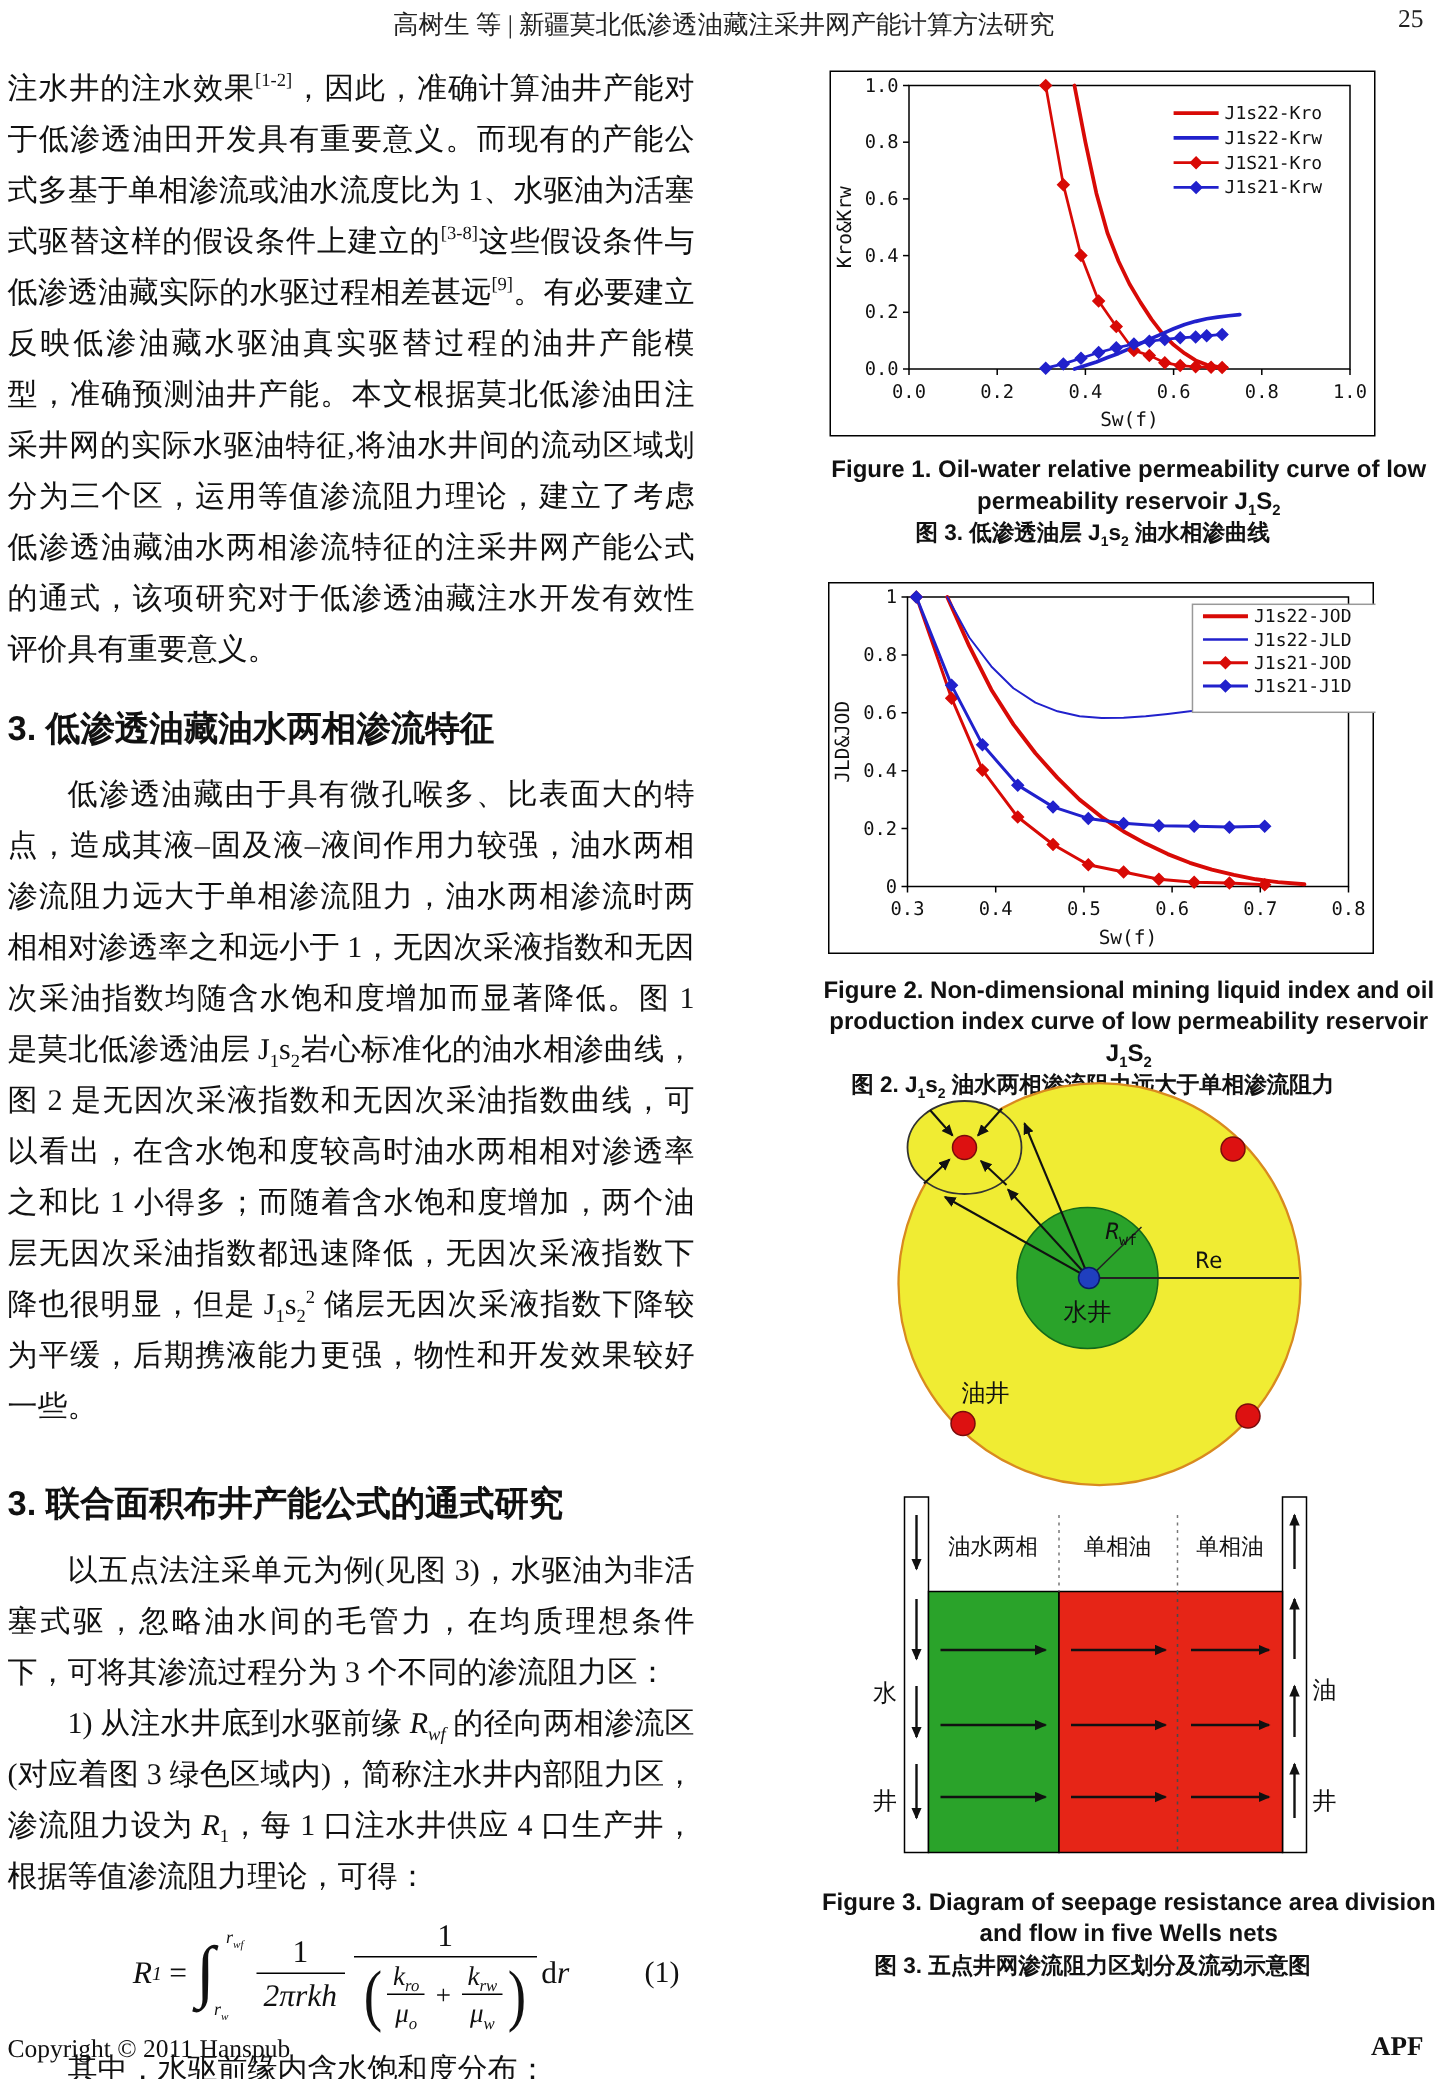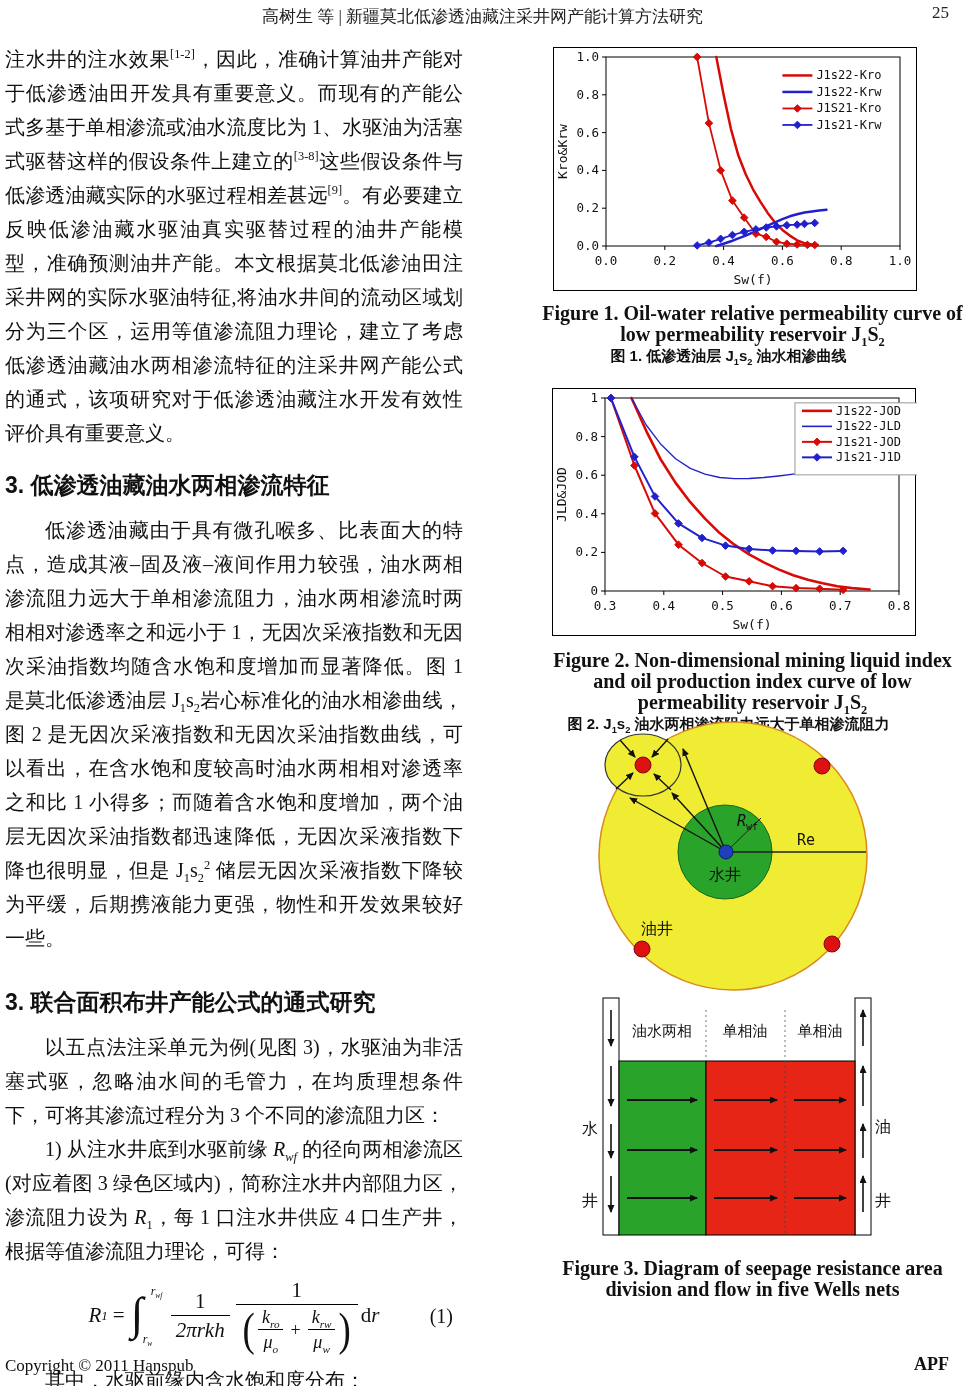--- a/index.html
+++ b/index.html
@@ -29,21 +29,21 @@
   .sumrow{display:inline-flex;align-items:center;font-size:18px;}
   .sumrow .frac{margin:0 1px;}
   .bigp{font-size:46px;font-weight:400;line-height:1;transform:scaleX(0.8);}
   .intg{position:relative;display:inline-block;width:36px;height:58px;margin:0 1px;}
   .intg .glyph{font-size:46px;line-height:54px;display:block;font-style:normal;}
   .intg .up{position:absolute;top:-3px;left:20px;font-size:12px;font-style:italic;}
   .intg .dn{position:absolute;bottom:-2px;left:12px;font-size:12px;font-style:italic;}
   
   .figbox{position:absolute;border:1px solid #000;background:#fff;}
   .caption{position:absolute;left:492px;width:473px;text-align:center;}
-  .cap-en{font-weight:bold;font-size:20px;line-height:21px;font-family:Liberation Serif, serif;margin-left:48px;}
+  .cap-en{font-weight:bold;font-size:16px;line-height:21px;font-family:Liberation Sans, sans-serif;margin-left:48px;}
   .cap-zh{font-weight:bold;font-size:15px;line-height:20px;margin-top:1px;
           font-family:"Liberation Sans","DejaVu Sans",sans-serif;}
   .fig3-wrap{position:absolute;left:575px;top:716px;width:350px;height:534px;}
   
   .ftr-copy{position:absolute;left:5px;top:1356px;font-size:17px;}
   .ftr-code{position:absolute;right:16px;top:1354px;font-size:18px;font-weight:bold;}
   svg text{font-family:"DejaVu Sans Mono",monospace;}
   .cjk-svg{font-family:"Liberation Sans","DejaVu Sans",sans-serif !important;}
 </style>
 </head>
@@ -164,21 +164,21 @@
         <text x="262.4" y="47.95" font-size="12" fill="#111">J1s22-Krw</text>
         <line x1="228.4" y1="60.45" x2="258.4" y2="60.45" stroke="#d80a06" stroke-width="1.8"></line>
         <path d="M243.4,56.650000000000006 L247.20000000000002,60.45 L243.4,64.25 L239.6,60.45 Z" fill="#d80a06" stroke="#d80a06"></path>
         <text x="262.4" y="64.45" font-size="12" fill="#111">J1S21-Kro</text>
         <line x1="228.4" y1="76.95" x2="258.4" y2="76.95" stroke="#2121cc" stroke-width="1.8"></line>
         <path d="M243.4,73.15 L247.20000000000002,76.95 L243.4,80.75 L239.6,76.95 Z" fill="#2121cc" stroke="#2121cc"></path>
         <text x="262.4" y="80.95" font-size="12" fill="#111">J1s21-Krw</text>
       </svg></div>
   <div class="caption" style="top:303px;">
     <div class="cap-en"><span>Figure 1. Oil-water relative permeability curve of low permeability reservoir J</span><sub>1</sub><span>S</span><sub>2</sub></div>
-    <div class="cap-zh"><span>图 1. 低渗透油层 J</span><sub>1</sub><span>s</span><sub>2</sub><span> 油水相渗曲线</span></div>
+    <div class="cap-zh"><span>图 3. 低渗透油层 J</span><sub>1</sub><span>s</span><sub>2</sub><span> 油水相渗曲线</span></div>
   </div>
 
   <div class="figbox" style="left:552px;top:388px;width:362px;height:246px;"><svg width="364" height="248" viewBox="0 0 364 248">
         <rect x="52" y="9" width="294" height="193" fill="#fff" stroke="#000" stroke-width="1"></rect>
         <line x1="52" y1="202" x2="52" y2="206" stroke="#000"></line>
         <text x="52" y="221" text-anchor="middle" font-size="12.5" fill="#111">0.3</text>
         <line x1="110.80000000000001" y1="202" x2="110.80000000000001" y2="206" stroke="#000"></line>
         <text x="110.80000000000001" y="221" text-anchor="middle" font-size="12.5" fill="#111">0.4</text>
         <line x1="169.60000000000002" y1="202" x2="169.60000000000002" y2="206" stroke="#000"></line>
         <text x="169.60000000000002" y="221" text-anchor="middle" font-size="12.5" fill="#111">0.5</text>
@@ -313,18 +313,19 @@
       <line x1="219" y1="482" x2="271" y2="482" stroke="#111" stroke-width="1.8" marker-end="url(#ah)"></line>
 
       <text x="15" y="418" font-size="16" text-anchor="middle" class="cjk-svg" fill="#111">水</text>
       <text x="15" y="490" font-size="16" text-anchor="middle" class="cjk-svg" fill="#111">井</text>
       <text x="308" y="416" font-size="16" text-anchor="middle" class="cjk-svg" fill="#111">油</text>
       <text x="308" y="490" font-size="16" text-anchor="middle" class="cjk-svg" fill="#111">井</text>
     </svg>
   </div>
   <div class="caption" style="top:1258px;">
     <div class="cap-en"><span>Figure 3. Diagram of seepage resistance area division and flow in five Wells nets</span></div>
+    <div class="cap-zh"><span>图 3. 五点井网渗流阻力区划分及流动示意图</span></div>
   </div>
 
   <div class="ftr-copy">Copyright © 2011 Hanspub</div>
   <div class="ftr-code">APF</div>
 
 </div>
 
 </body></html>

